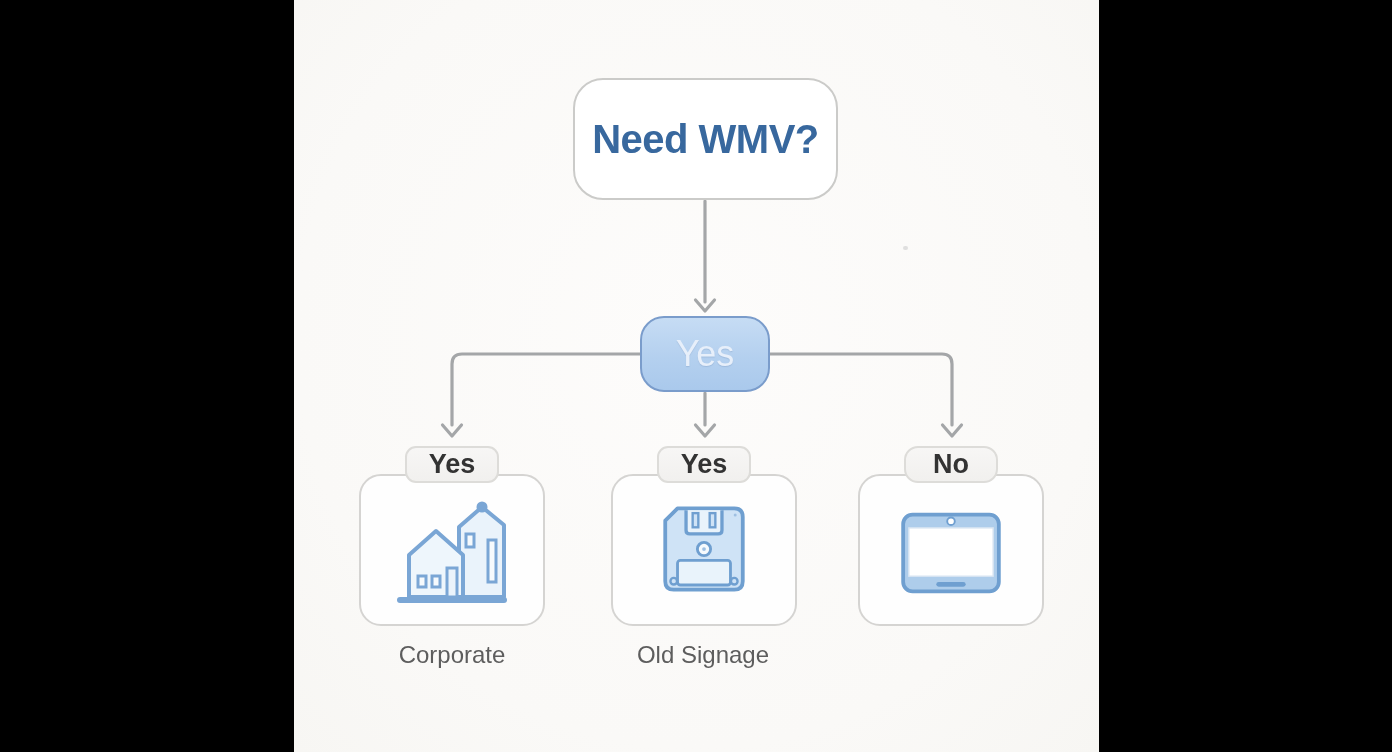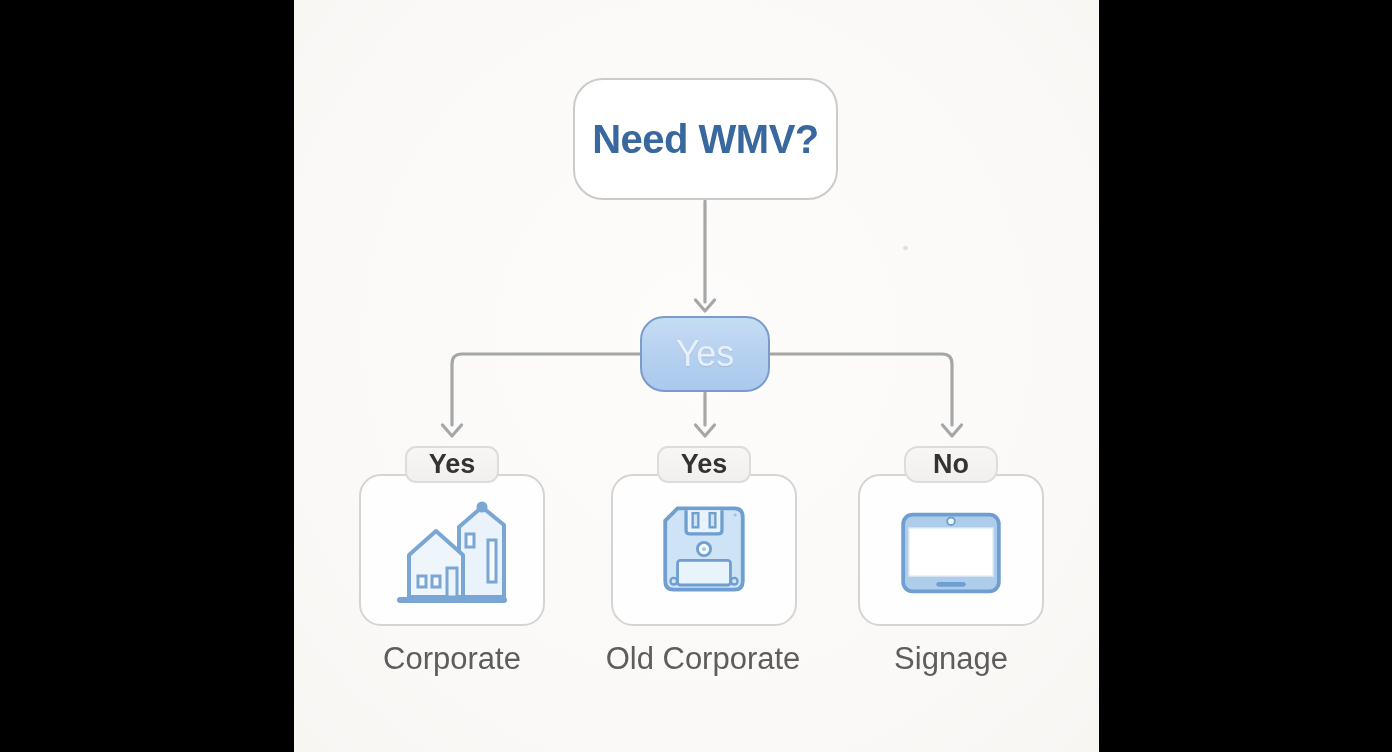--- a/index.html
+++ b/index.html
@@ -72,21 +72,21 @@
   }
   .tab-left   { left: 111px; }
   .tab-middle { left: 363px; }
   .tab-right  { left: 610px; border-radius: 14px; }
   .tab span { font-size: 27px; font-weight: bold; color: #333333; }
 
   
   .caption {
     position: absolute; top: 641px;
     width: 300px; text-align: center;
-    font-size: 31px; color: #5d5d5d;
+    font-size: 24px; color: #5d5d5d;
   }
   .caption-left   { left: 8px;   }
   .caption-middle { left: 259px; }
   .caption-right  { left: 507px; }
 
   .artifact-dot {
     position: absolute; left: 609px; top: 246px;
     width: 5px; height: 4px; border-radius: 2px;
     background: #d8d8d8; opacity: 0.8;
   }
@@ -146,30 +146,29 @@
         <circle cx="55" cy="49" r="2" fill="#9fc0e2"></circle>
         <rect x="27" y="61" width="56" height="26" rx="3" fill="#e9f3fb" stroke="#6f9fd0" stroke-width="3"></rect>
         <circle cx="23" cy="83" r="3.5" fill="none" stroke="#6f9fd0" stroke-width="2.5"></circle>
         <circle cx="87" cy="83" r="3.5" fill="none" stroke="#6f9fd0" stroke-width="2.5"></circle>
         <circle cx="88" cy="13" r="1.6" fill="#9fc0e2"></circle>
       </svg>
     </div>
     <div class="tab tab-middle">
       <span>Yes</span>
     </div>
-    <div class="caption caption-middle">Old Corporate</div>
+    <div class="caption caption-middle">Old Signage</div>
 
     <div class="card card-right">
       <svg class="tablet-svg" width="110" height="90" viewBox="0 0 115 95">
         <rect x="7" y="7" width="101" height="81" rx="10" fill="#aecdeb" stroke="#6f9fd0" stroke-width="4"></rect>
         <rect x="13" y="21" width="89" height="51" fill="#ffffff" stroke="#d7e4f2" stroke-width="1.5"></rect>
         <circle cx="57.5" cy="14" r="4" fill="#ffffff" stroke="#6f9fd0" stroke-width="2"></circle>
         <rect x="42" y="78" width="31" height="5" rx="2.5" fill="#6f9fd0"></rect>
       </svg>
     </div>
     <div class="tab tab-right">
       <span>No</span>
     </div>
-    <div class="caption caption-right">Signage</div>
 
     <div class="artifact-dot"></div>
   </div>
 </div>
 
 </body></html>

